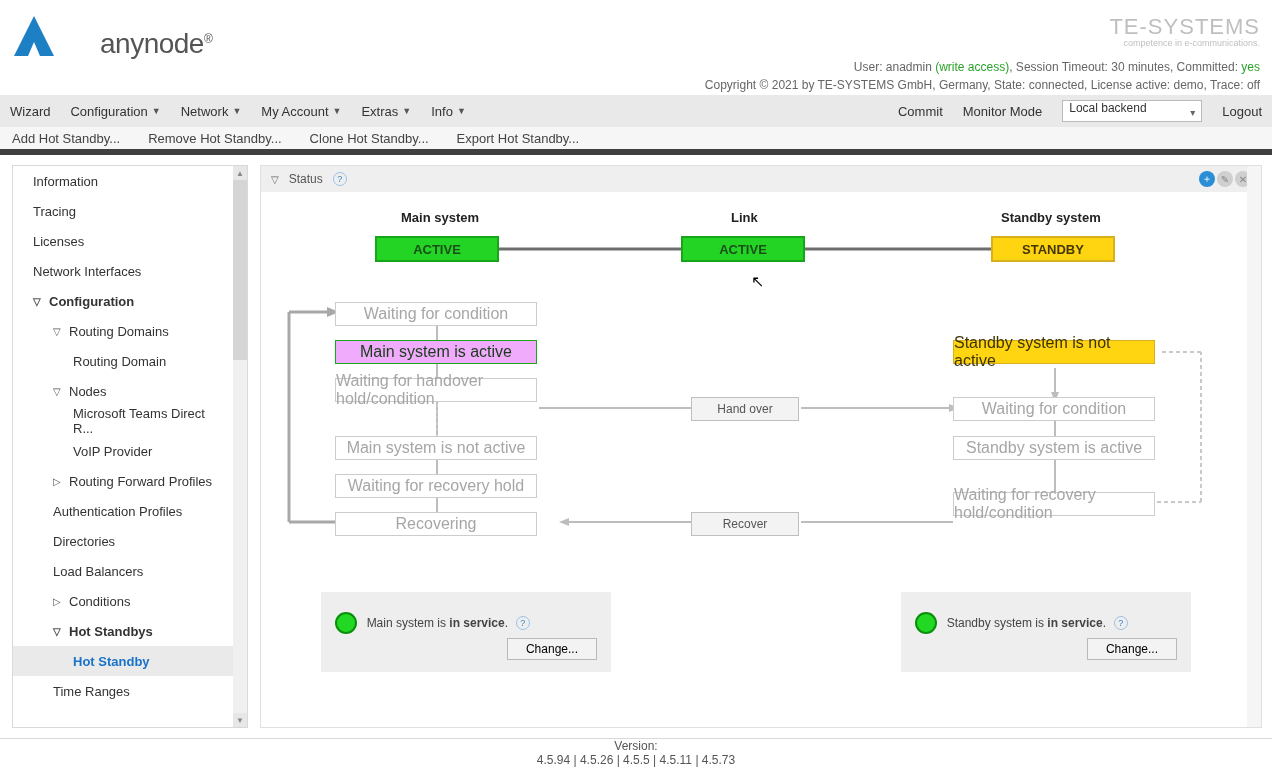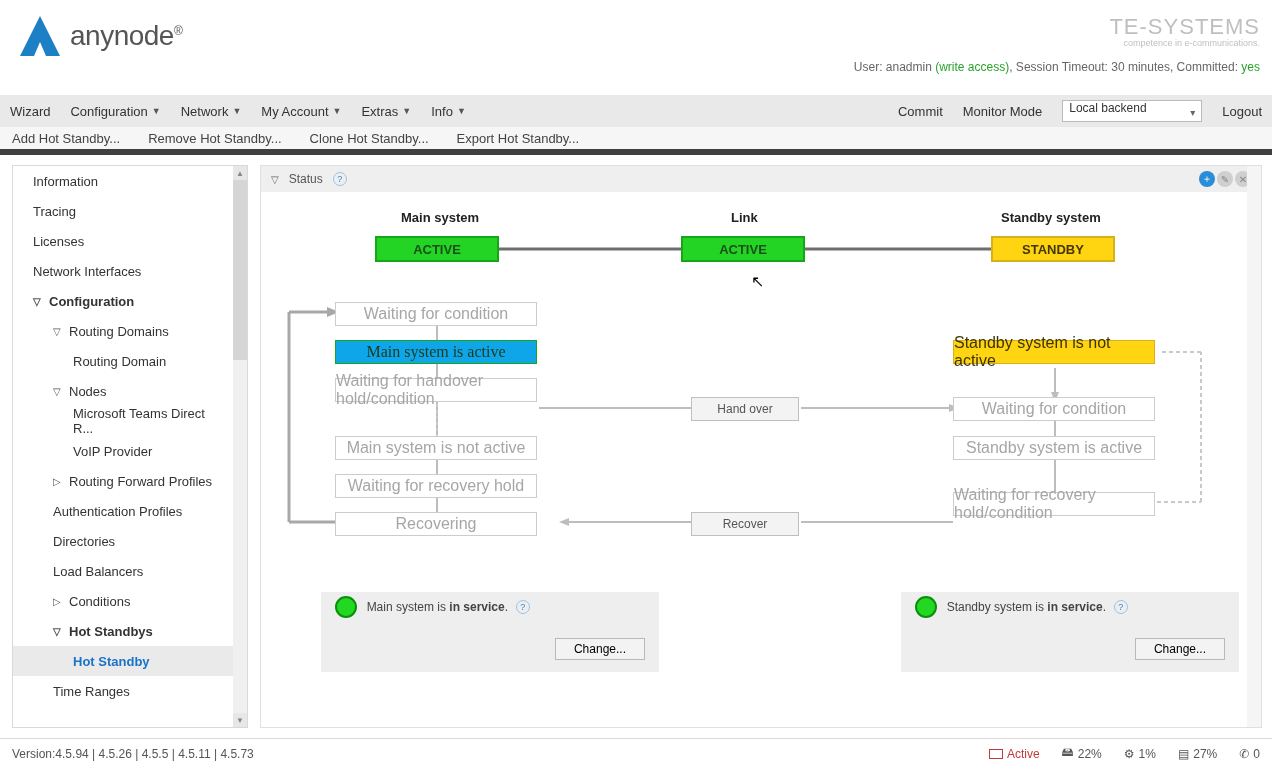--- a/index.html
+++ b/index.html
@@ -1,20 +1,20 @@
 <!DOCTYPE html>
 <html><head>
 <meta charset="utf-8">
 <style>
 * { box-sizing: border-box; margin: 0; padding: 0; font-family: Arial, Helvetica, sans-serif; }
 html, body { width: 1272px; height: 768px; overflow: hidden; background: #fff; color: #333; font-size: 13px; }
 
 
 .header { position: relative; height: 95px; }
-.logo { position: absolute; left: 16px; top: 12px; display: flex; align-items: center; }
+.logo { position: absolute; left: 10px; top: 12px; display: flex; align-items: flex-end; gap: 36px; }
 .logo-mark { width: 48px; height: 48px; }
 .logo-text { font-size: 28px; font-weight: 300; color: #555; margin-left: 6px; letter-spacing: -0.5px; }
 .logo-r { font-size: 12px; vertical-align: super; }
 .brand-right { position: absolute; right: 12px; top: 14px; text-align: right; }
 .brand-name { font-size: 22px; letter-spacing: 1px; color: #bfbfbf; font-weight: 300; }
 .brand-tag { font-size: 9px; color: #bfbfbf; text-align: right; margin-top: -2px; }
 .userline { position: absolute; right: 12px; top: 60px; font-size: 12px; color: #666; }
 .userline .hl-green { color: #29a329; }
 .copyline { position: absolute; right: 12px; top: 78px; font-size: 12px; color: #666; }
 
@@ -59,36 +59,36 @@
 .ic-grey { background:#cfcfcf; color:#888; }
 
 .canvas { position:relative; width: 964px; height: 544px; }
 
 .col-header { position:absolute; font-weight:bold; font-size:13px; color:#222; top: 18px; }
 .status-box { position:absolute; width:124px; height:26px; border:2px solid; display:flex; align-items:center; justify-content:center; font-weight:bold; font-size:13px; top: 44px; }
 .green-box { background:#24d424; border-color:#17a617; color:#184f18; }
 .yellow-box { background:#ffd512; border-color:#d6b11d; color:#433602; }
 
 .flow-box { position:absolute; width:202px; height:24px; border:1px solid; display:flex; align-items:center; justify-content:center; font-size:16px; color:#a6a6a6; background:#fff; border-color:#cccccc; }
-.flow-box.green { background:#0ea5e9; border-color:#17a617; color:#1a3a1a;font-family:Liberation Serif, serif; }
+.flow-box.green { background:#f0abfc; border-color:#17a617; color:#1a3a1a; }
 .flow-box.yellow { background:#ffd512; border-color:#d6b11d; color:#3d3302; }
 .mid-btn { position:absolute; width:108px; height:24px; border:1px solid #bfbfbf; background:#f3f3f3; display:flex; align-items:center; justify-content:center; font-size:12px; color:#555; }
 
 .cursor { position:absolute; left:490px; top:80px; font-size:16px; color:#000; }
 
 
-.svc-panel { position:absolute; width:338px; height:80px; background:#eeeeee; padding:4px 14px; }
+.svc-panel { position:absolute; width:290px; height:80px; background:#eeeeee; padding:20px 14px; }
 .svc-panel .dot { width:22px; height:22px; border:2px solid #0a8f0a; background:#22d822; border-radius:50%; display:inline-block; vertical-align:middle; }
 .svc-panel .txt { font-size:12px; color:#444; margin-left:6px; vertical-align:middle; }
 .svc-panel .txt b { font-weight:bold; }
 .svc-panel .help-sm { width:14px; height:14px; border:1px solid #9bc2e6; border-radius:50%; display:inline-flex; align-items:center; justify-content:center; font-size:9px; color:#3a87c8; margin-left:4px; vertical-align:middle; }
 .svc-panel button { position:absolute; right:14px; bottom:12px; padding:3px 18px; font-size:12px; background:#f3f3f3; border:1px solid #b9b9b9; cursor:pointer; }
 
 
-.footer { height:30px; border-top:1px solid #d9d9d9; display:flex; align-items:center; padding:0 12px; font-size:12px; color:#555; }
+.footer { height:30px; border-top:1px solid #d9d9d9; display:flex; align-items:center; padding:0 12px; font-size:12px; color:#555;flex-direction:column; }
 .footer .right { margin-left:auto; display:flex; align-items:center; gap:22px; }
 .st-active-color { color:#c23a3a; }
 .st-icon { display:inline-flex; align-items:center; gap:4px; font-size:12px; }
 .chip-sq { width:14px; height:10px; border:1px solid #888; display:inline-block; }
 
 
 .flow-svg { position:absolute; left:0; top:0; width:100%; height:100%; pointer-events:none; }
 </style>
 </head>
 <body>
@@ -101,20 +101,23 @@
     <span class="logo-text">
       <span>anynode</span><span class="logo-r">®</span>
     </span>
   </div>
   <div class="brand-right">
     <div class="brand-name">TE-SYSTEMS</div>
     <div class="brand-tag">competence in e-communications.</div>
   </div>
   <div class="userline">
     <span>User: </span><span>anadmin</span><span class="hl-green"> (write access)</span><span>, Session Timeout: 30 minutes, Committed: </span><span class="hl-green">yes</span>
+  </div>
+  <div class="copyline">
+    <span>Copyright © 2021 by TE-SYSTEMS GmbH, Germany, State: </span><span class="hl-green">connected</span><span>, License active: </span><span class="hl-orange">demo</span><span>, Trace: </span><span>off</span>
   </div>
 </div>
 
 <div class="menubar">
   <div class="menu-item">
       <span>Wizard</span>
     </div>
   <div class="menu-item">
       <span>Configuration</span>
       <span class="caret-down">▼</span>

